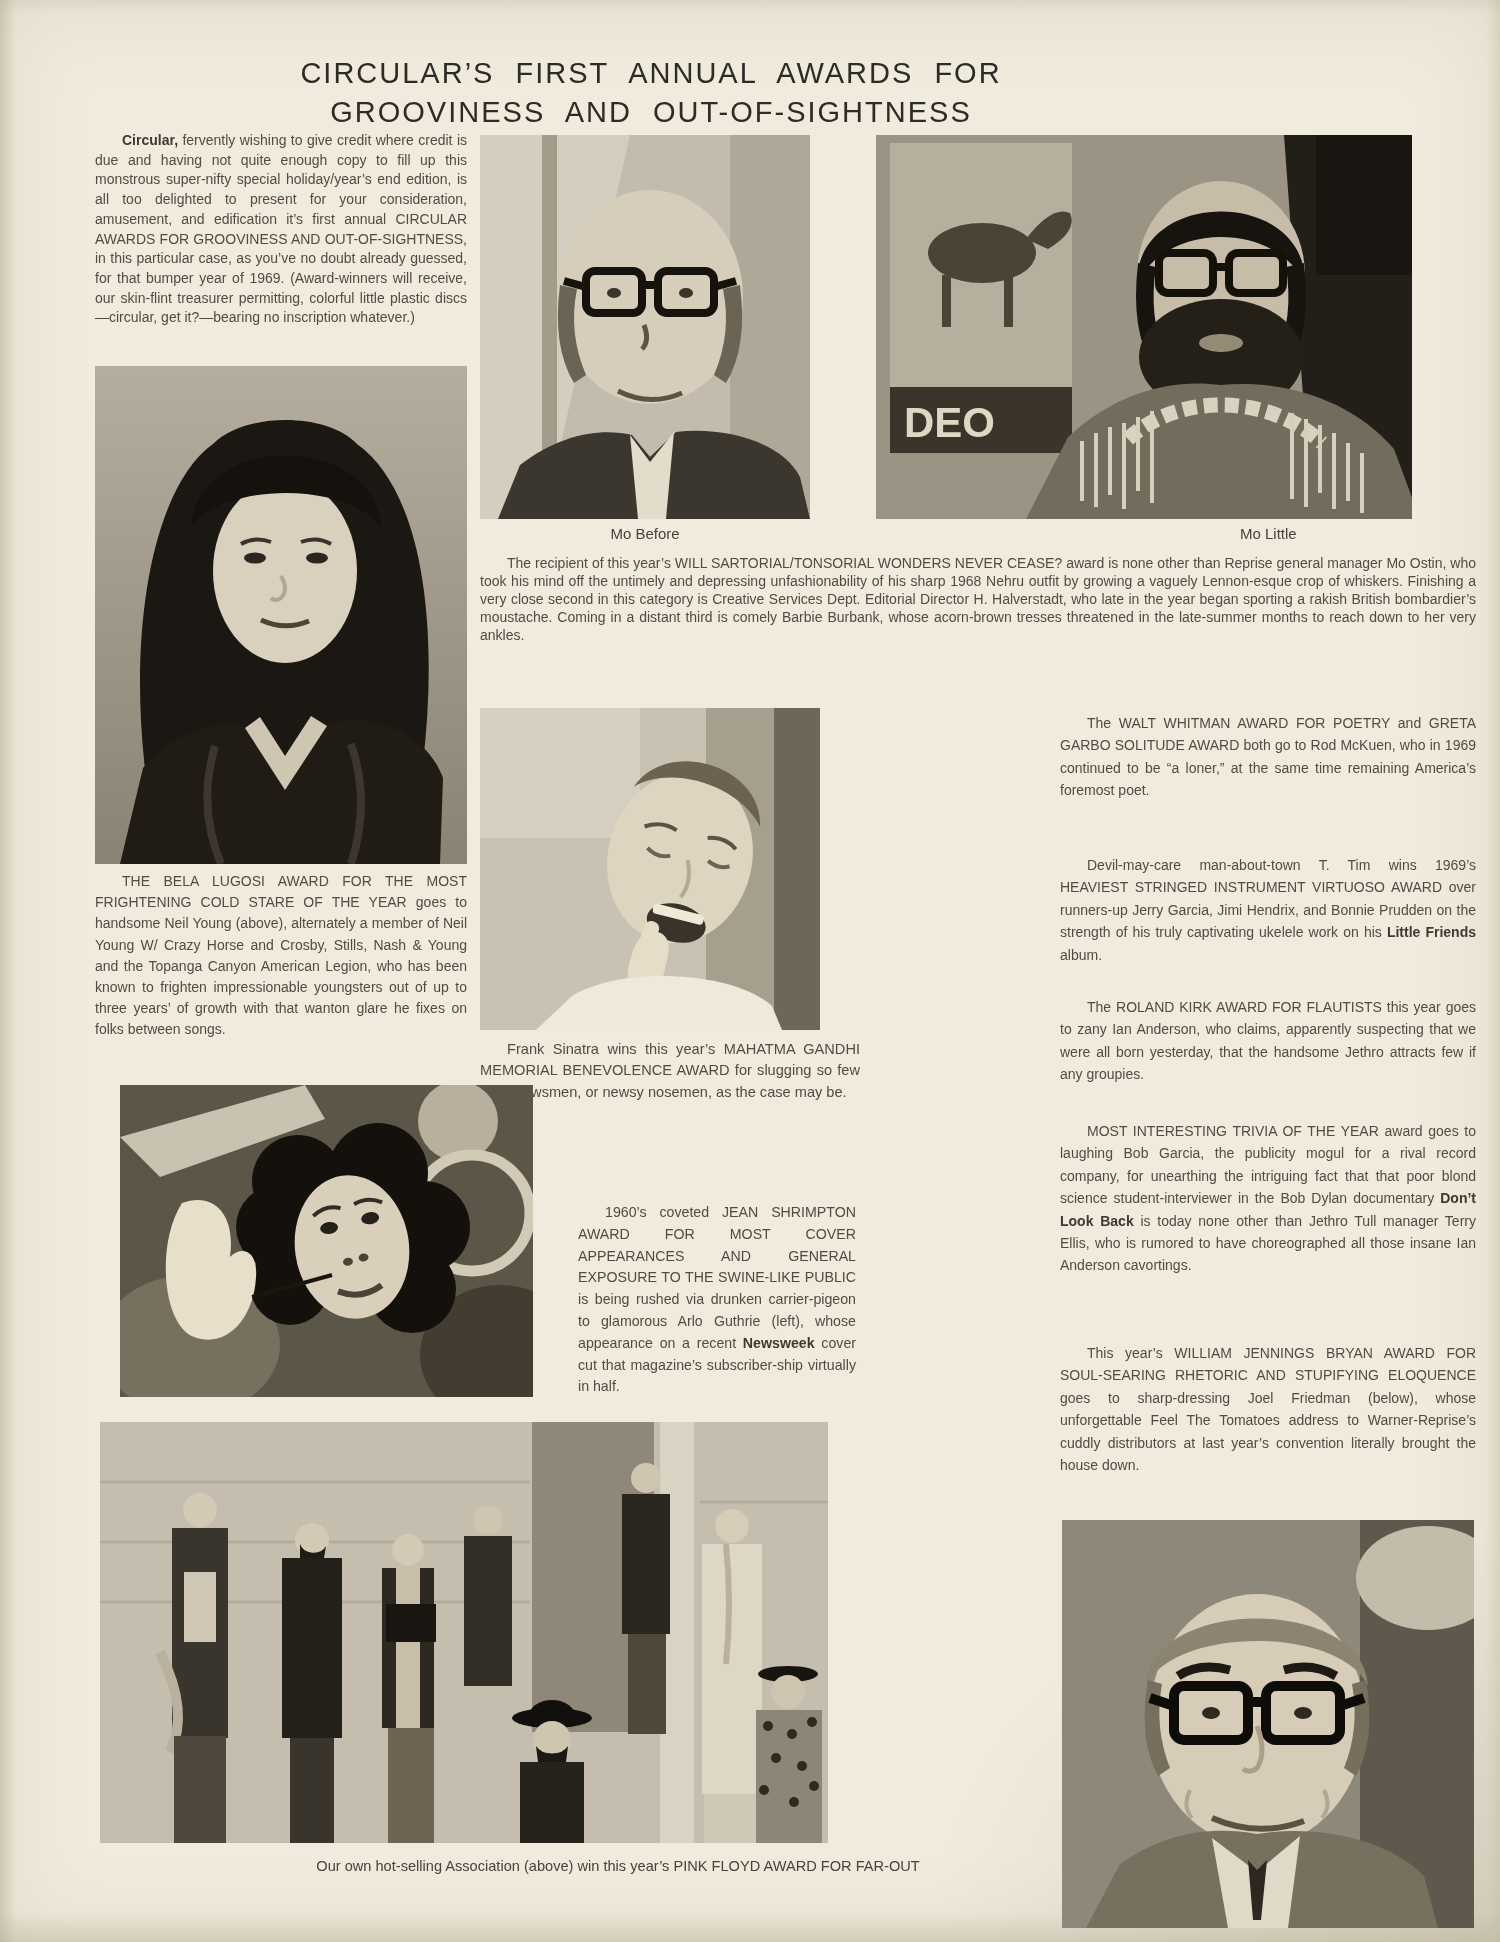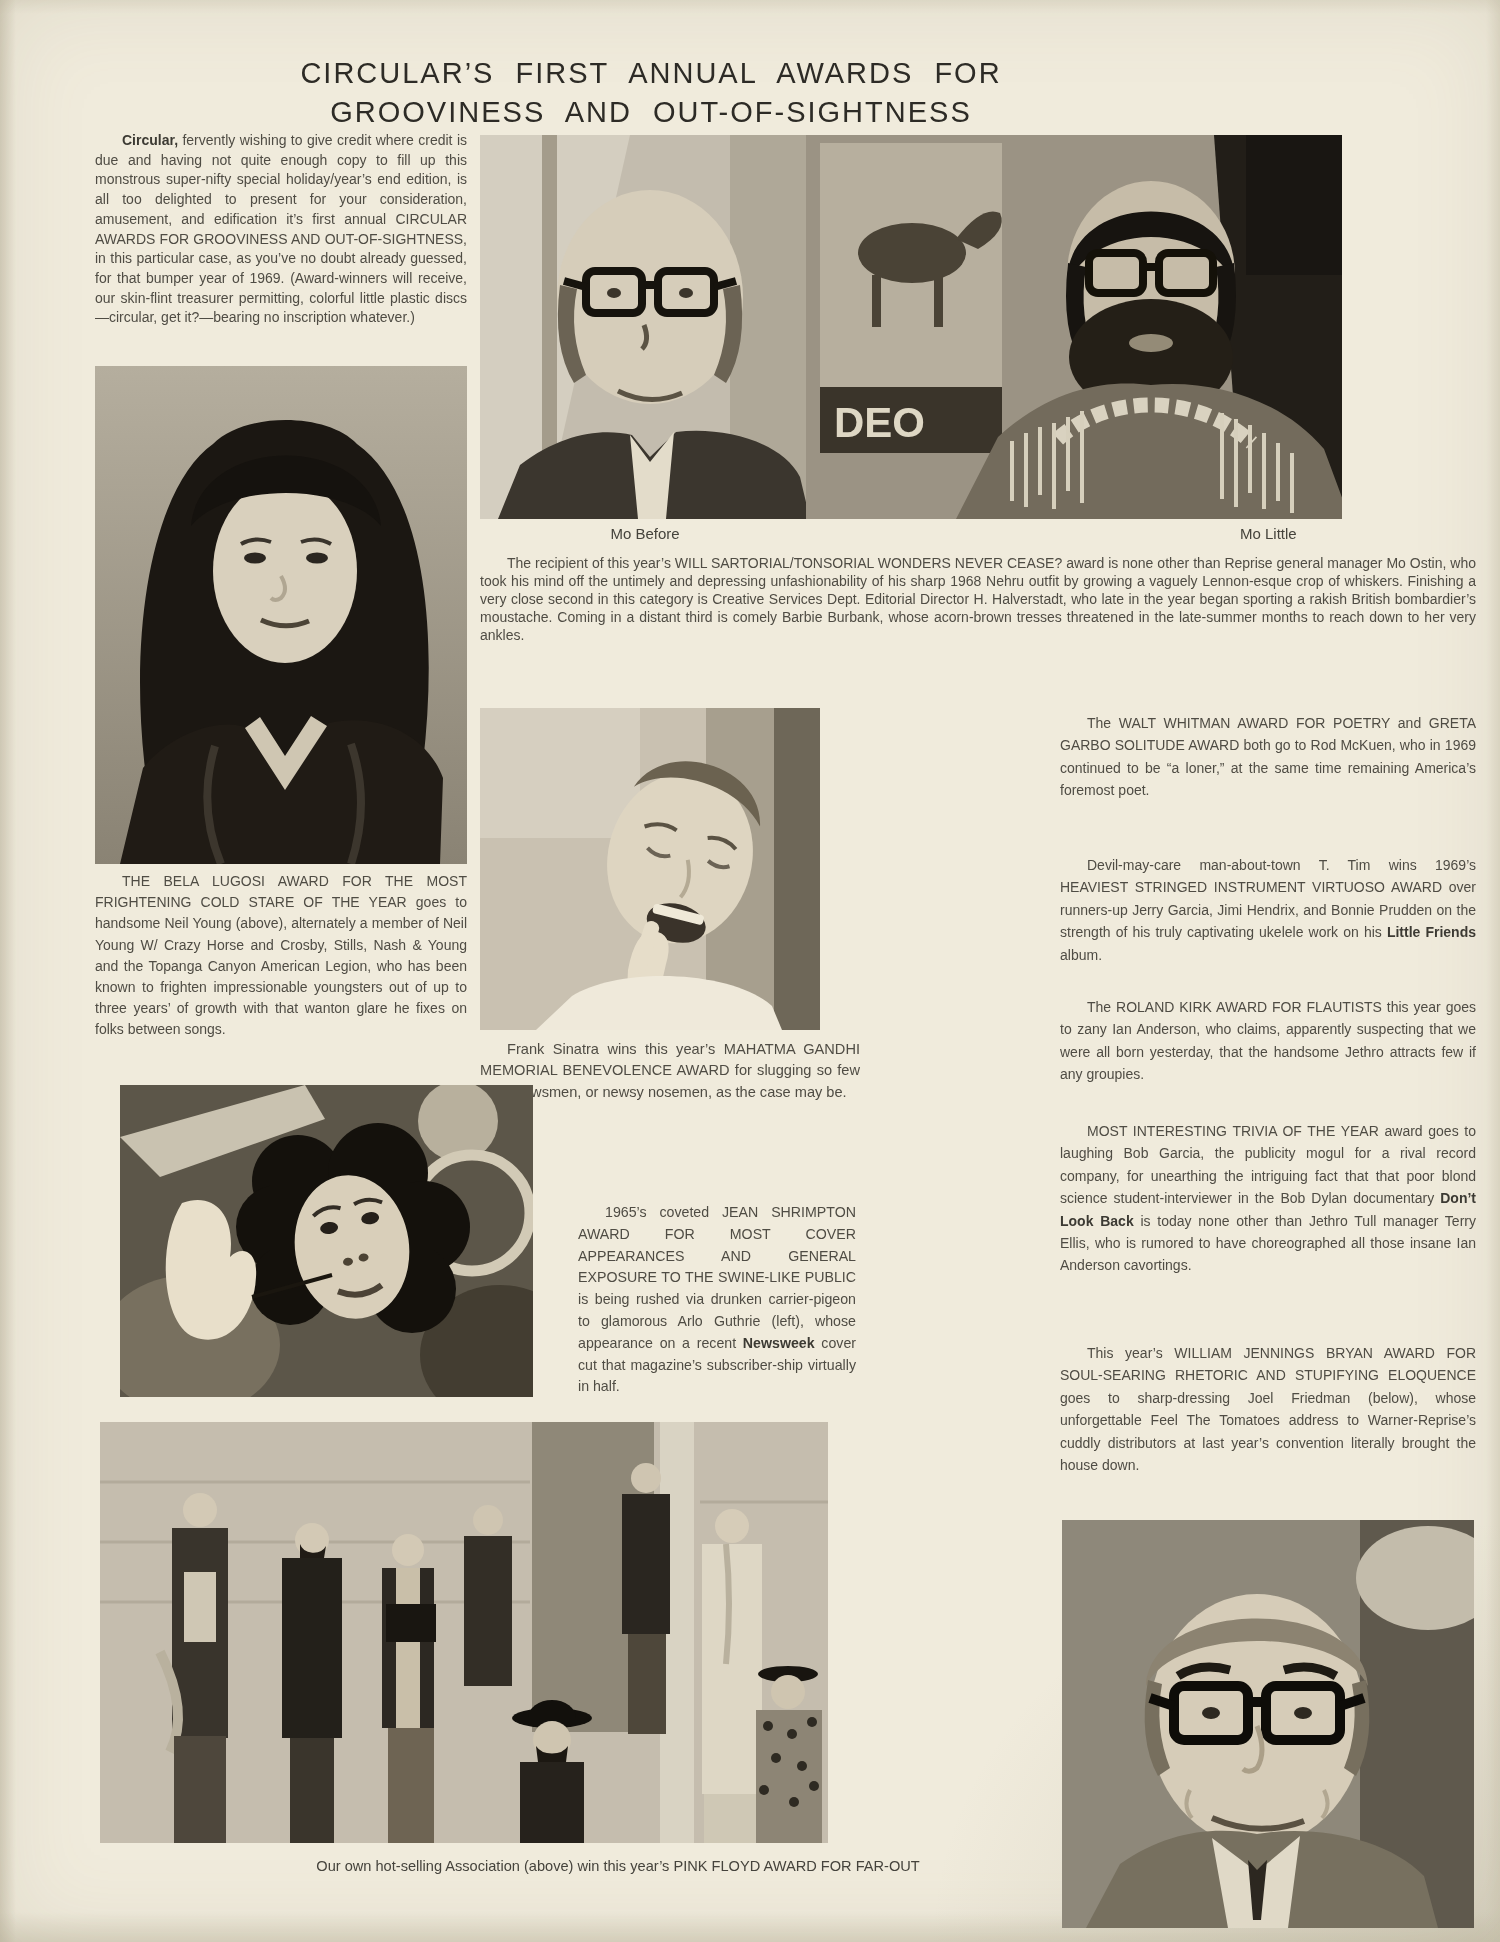--- a/index.html
+++ b/index.html
@@ -30,21 +30,21 @@
   .rc1{top:702px;} .rc2{top:844px;} .rc3{top:986px;} .rc4{top:1110px;} .rc5{top:1332px;}
   .caption{font-size:15px;color:#45433c;text-align:center;}
   .cap-before{left:470px;top:515px;width:330px;}
   .cap-after{left:1032px;top:515px;width:468px;text-align:left;padding-left:198px;box-sizing:border-box;}
   .assoc-cap{left:90px;top:1845px;width:1010px;font-size:14.6px;line-height:23.5px;color:#45433c;}
   .assoc-cap .ind{padding-left:26px;text-align:center;}
   .photo{overflow:hidden;background:#b9b2a2;}
   .photo svg{display:block;}
   .ph-neil{left:85px;top:356px;width:372px;height:498px;}
   .ph-mo1{left:470px;top:125px;width:330px;height:384px;}
-  .ph-mo2{left:796px;top:125px;width:536px;height:384px;}
+  .ph-mo2{left:866px;top:125px;width:536px;height:384px;}
   .ph-sin{left:470px;top:698px;width:340px;height:322px;}
   .ph-arlo{left:110px;top:1075px;width:413px;height:312px;}
   .ph-assoc{left:90px;top:1412px;width:728px;height:421px;}
   .ph-joel{left:1052px;top:1510px;width:412px;height:408px;}
 </style>
 </head>
 <body>
 
 <div class="page">
 
@@ -198,21 +198,21 @@
         <path d="M198 126 q14 -10 28 -4 M240 120 q14 -6 28 2" stroke="#332d25" stroke-width="4" fill="none"></path>
         <ellipse cx="226" cy="176" rx="5" ry="4" fill="#4c4334"></ellipse>
         <ellipse cx="242" cy="174" rx="5" ry="4" fill="#4c4334"></ellipse>
         <path d="M212 204 q22 12 44 0" stroke="#4c4336" stroke-width="6" fill="none"></path>
       </g>
       <path d="M62 118 C94 106 116 130 110 172 C122 160 138 166 136 192 C134 234 106 264 74 252 C42 240 36 158 62 118 Z" fill="#e8dfca"></path>
       <path d="M132 212 L212 190" stroke="#1a160f" stroke-width="4"></path>
     </svg>
   </div>
 
-  <p class="abs txt jean"><span>1965’s coveted JEAN SHRIMPTON AWARD FOR MOST COVER APPEARANCES AND GENERAL EXPOSURE TO THE SWINE-LIKE PUBLIC is being rushed via drunken carrier-pigeon to glamorous Arlo Guthrie (left), whose appearance on a recent </span><span class="b">Newsweek</span><span> cover cut that magazine’s subscriber-ship virtually in half.</span></p>
+  <p class="abs txt jean"><span>1960’s coveted JEAN SHRIMPTON AWARD FOR MOST COVER APPEARANCES AND GENERAL EXPOSURE TO THE SWINE-LIKE PUBLIC is being rushed via drunken carrier-pigeon to glamorous Arlo Guthrie (left), whose appearance on a recent </span><span class="b">Newsweek</span><span> cover cut that magazine’s subscriber-ship virtually in half.</span></p>
 
   <p class="abs txt rc rc1">The WALT WHITMAN AWARD FOR POETRY and GRETA GARBO SOLITUDE AWARD both go to Rod McKuen, who in 1969 continued to be “a loner,” at the same time remaining America’s foremost poet.</p>
   <p class="abs txt rc rc2"><span>Devil-may-care man-about-town T. Tim wins 1969’s HEAVIEST STRINGED INSTRUMENT VIRTUOSO AWARD over runners-up Jerry Garcia, Jimi Hendrix, and Bonnie Prudden on the strength of his truly captivating ukelele work on his </span><span class="b">Little Friends</span><span> album.</span></p>
   <p class="abs txt rc rc3">The ROLAND KIRK AWARD FOR FLAUTISTS this year goes to zany Ian Anderson, who claims, apparently suspecting that we were all born yesterday, that the handsome Jethro attracts few if any groupies.</p>
   <p class="abs txt rc rc4"><span>MOST INTERESTING TRIVIA OF THE YEAR award goes to laughing Bob Garcia, the publicity mogul for a rival record company, for unearthing the intriguing fact that that poor blond science student-interviewer in the Bob Dylan documentary </span><span class="b">Don’t Look Back</span><span> is today none other than Jethro Tull manager Terry Ellis, who is rumored to have choreographed all those insane Ian Anderson cavortings.</span></p>
   <p class="abs txt rc rc5">This year’s WILLIAM JENNINGS BRYAN AWARD FOR SOUL-SEARING RHETORIC AND STUPIFYING ELOQUENCE goes to sharp-dressing Joel Friedman (below), whose unforgettable Feel The Tomatoes address to Warner-Reprise’s cuddly distributors at last year’s convention literally brought the house down.</p>
 
   <div class="abs photo ph-assoc">
     <svg width="728" height="421" viewBox="0 0 728 421">
       <rect width="728" height="421" fill="#c5bdae"></rect>

